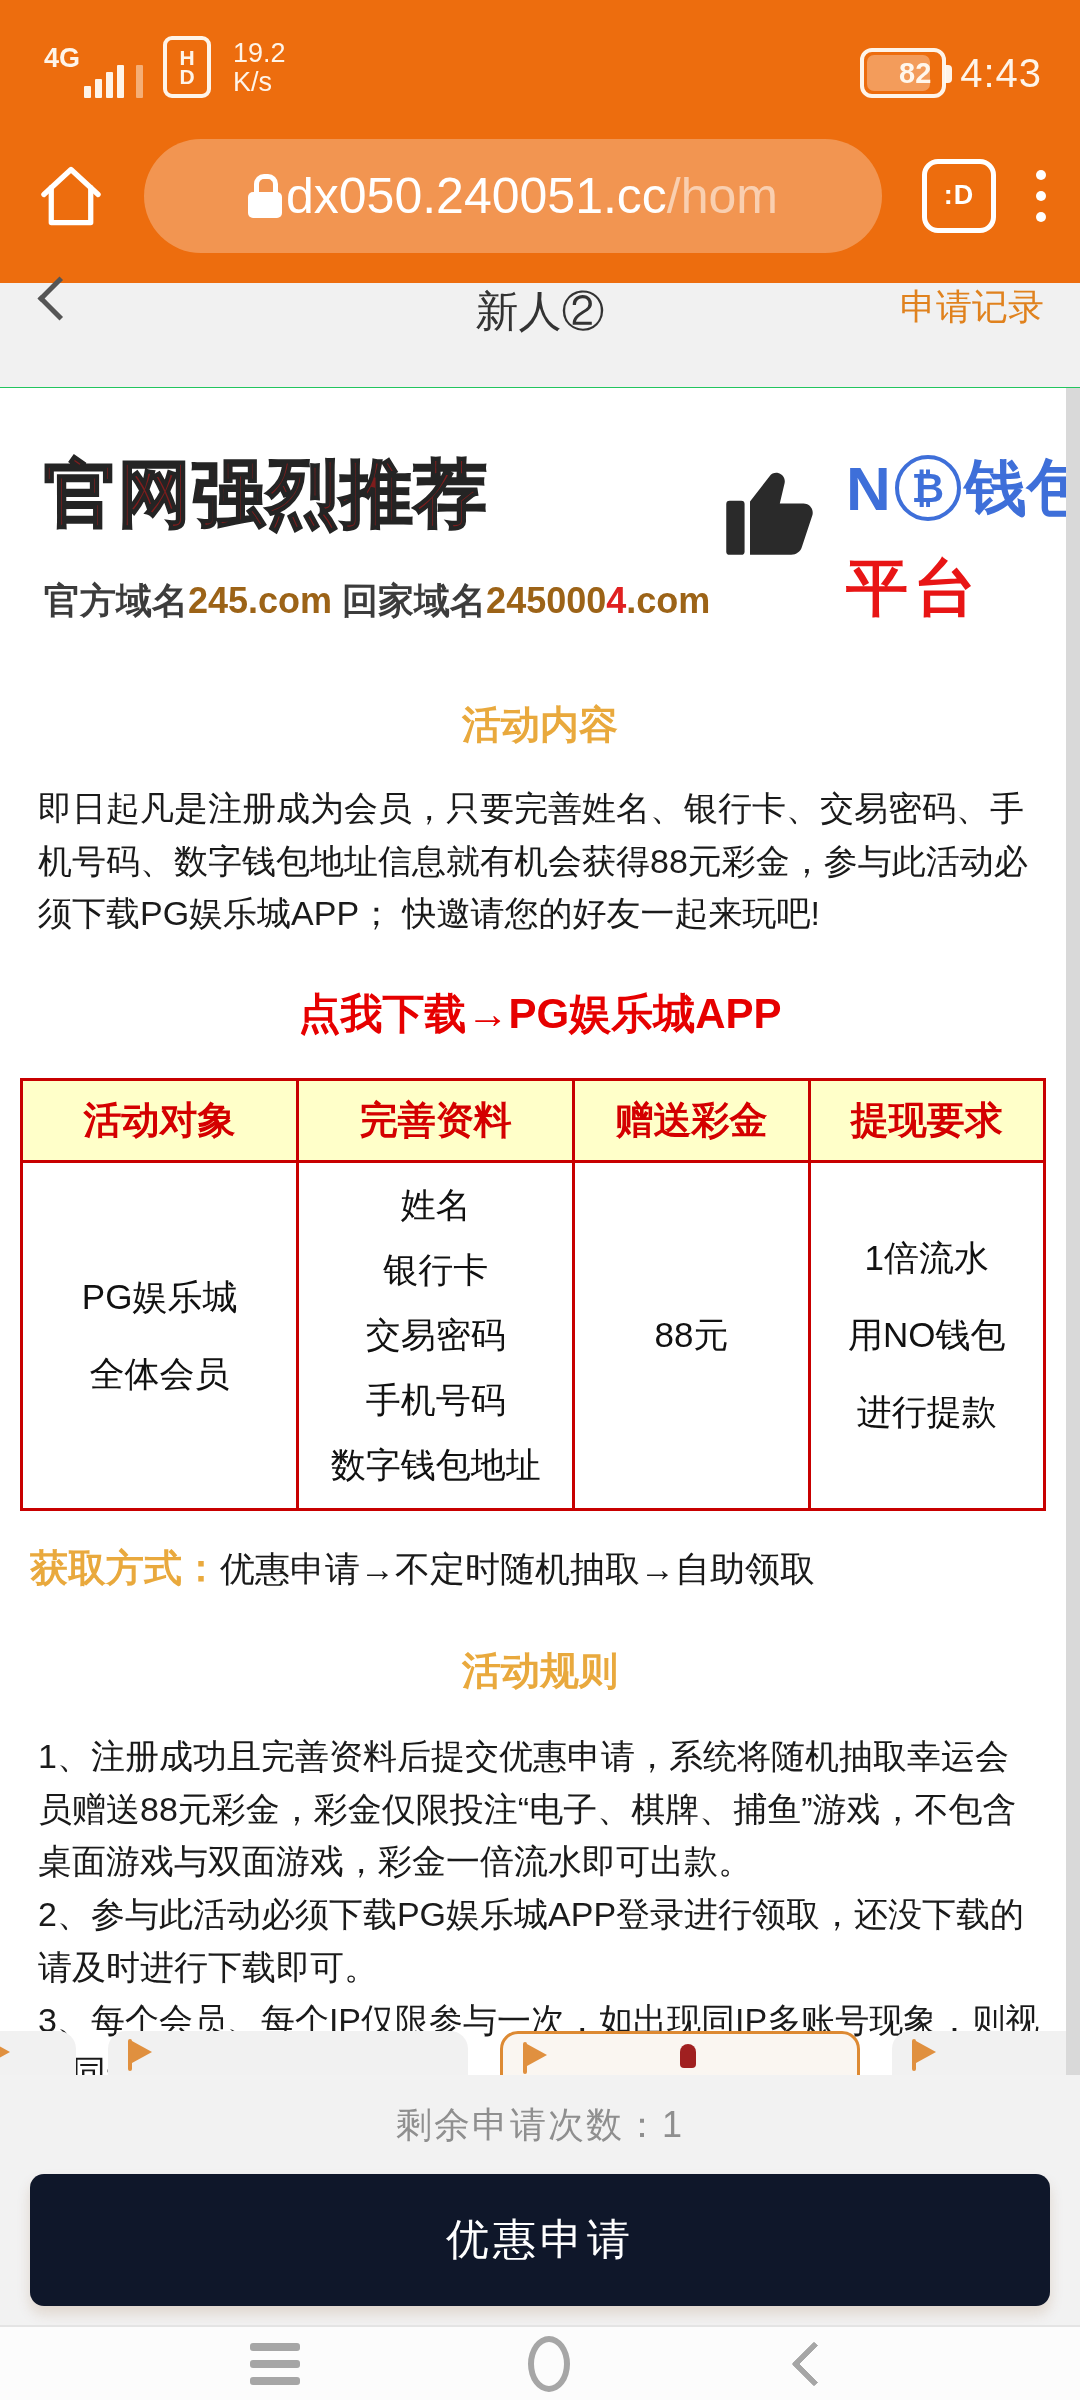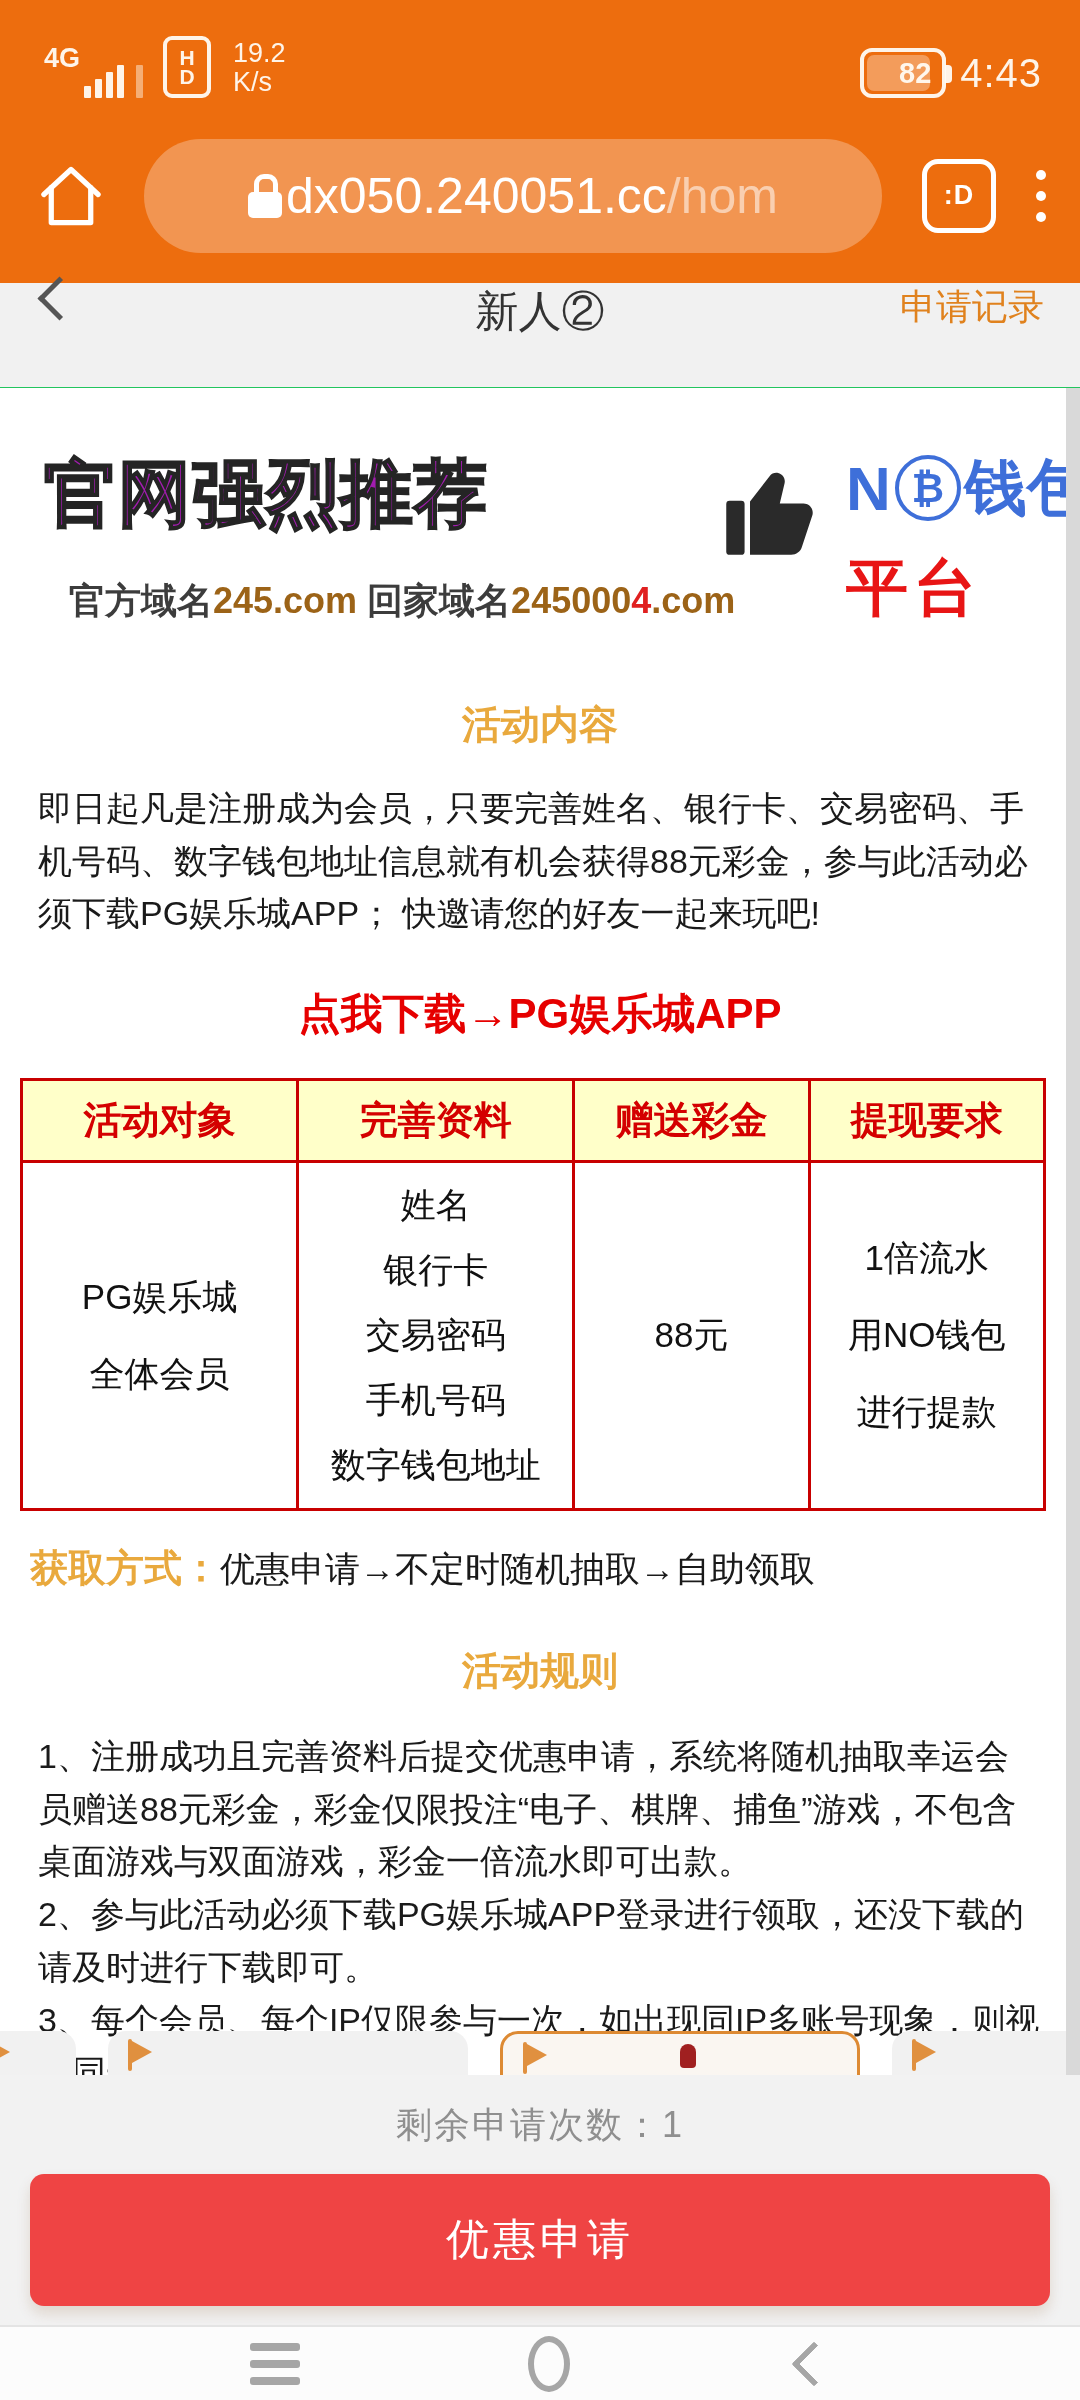--- a/index.html
+++ b/index.html
@@ -70,23 +70,23 @@
   .page-title{position:absolute;left:0;right:0;text-align:center;font-size:43px;color:#333;}
   .header-action{margin-left:auto;font-size:36px;color:#e0821e;}
   
   .content{
     position:absolute;top:388px;left:0;width:1080px;height:1687px;background:#fff;
     overflow:hidden;
   }
   .scroll-strip{position:absolute;top:0;right:0;width:14px;height:100%;background:#d9d9d9;}
   .banner{display:flex;align-items:flex-start;padding:58px 20px 0 44px;height:212px;box-sizing:content-box;}
   .banner-left{width:676px;flex:none;}
-  .headline{font-size:73px;font-weight:900;color:#a21caf;letter-spacing:1px;
+  .headline{font-size:73px;font-weight:900;color:#7f1d1d;letter-spacing:1px;
     -webkit-text-stroke:2px #242424;white-space:nowrap;}
-  .domains{margin-top:32px;font-size:36px;font-weight:bold;white-space:nowrap;color:#3c3c3c;margin-left:25px;}
+  .domains{margin-top:32px;font-size:36px;font-weight:bold;white-space:nowrap;color:#3c3c3c;}
   .domains .dom{color:#9c6317;}
   .domains .dom-red{color:#e02020;}
   .thumb-icon{width:100px;height:122px;flex:none;margin-top:2px;}
   .logo-block{margin-left:26px;flex:none;}
   .logo-line1{display:flex;align-items:center;color:#3e6fd9;font-weight:900;font-size:62px;}
   .coin{width:58px;height:58px;border:4px solid #3e6fd9;border-radius:50%;display:flex;
     align-items:center;justify-content:center;font-size:40px;font-weight:bold;margin:0 4px;}
   .logo-line2{margin-top:16px;color:#e81515;font-weight:900;font-size:62px;letter-spacing:6px;}
   .section-title{margin-top:40px;text-align:center;font-size:39px;font-weight:bold;color:#e9a93d;}
   .intro{margin:30px 38px 0;font-size:34px;line-height:1.55;color:#1a1a1a;}
@@ -116,21 +116,21 @@
   .flag::after{content:"";position:absolute;left:4px;top:2px;border-top:11px solid transparent;
     border-bottom:11px solid transparent;border-left:20px solid #e0903f;}
   .chip .hot{position:absolute;left:50%;top:10px;width:16px;height:24px;background:#a02020;border-radius:8px 8px 4px 4px;}
   
   .footer-panel{position:absolute;top:2075px;left:0;width:1080px;height:250px;background:#f2f2f2;}
   .remaining{padding-top:26px;text-align:center;font-size:36px;color:#8f8f8f;letter-spacing:2px;}
   .btn-row{margin-top:24px;padding:0 30px;display:flex;gap:36px;}
   .btn{height:132px;border-radius:14px;display:flex;align-items:center;justify-content:center;
     font-size:43px;box-sizing:border-box;flex:1;}
   .btn-back{border:3px solid #d8872f;color:#db7d22;background:#fafaf8;letter-spacing:10px;}
-  .btn-apply{background:#ef4444;color:#ffffff;letter-spacing:4px;box-shadow:0 8px 14px rgba(120,60,0,.15);}
+  .btn-apply{background:#0f172a;color:#ffffff;letter-spacing:4px;box-shadow:0 8px 14px rgba(120,60,0,.15);}
   
   .navbar{position:absolute;top:2325px;left:0;width:1080px;height:75px;background:#fcfcfc;
     border-top:2px solid #e4e4e4;box-sizing:border-box;
     display:flex;align-items:center;justify-content:space-between;padding:0 250px;}
   .nav-recents{display:flex;flex-direction:column;gap:9px;}
   .nav-recents i{width:50px;height:8px;background:#a6a6a6;border-radius:3px;}
   .nav-home{width:42px;height:56px;border:6px solid #a6a6a6;border-radius:50%;box-sizing:border-box;}
   .nav-back{width:26px;height:26px;border-left:6px solid #a6a6a6;border-bottom:6px solid #a6a6a6;
     transform:rotate(45deg);border-radius:2px;}
 </style>

